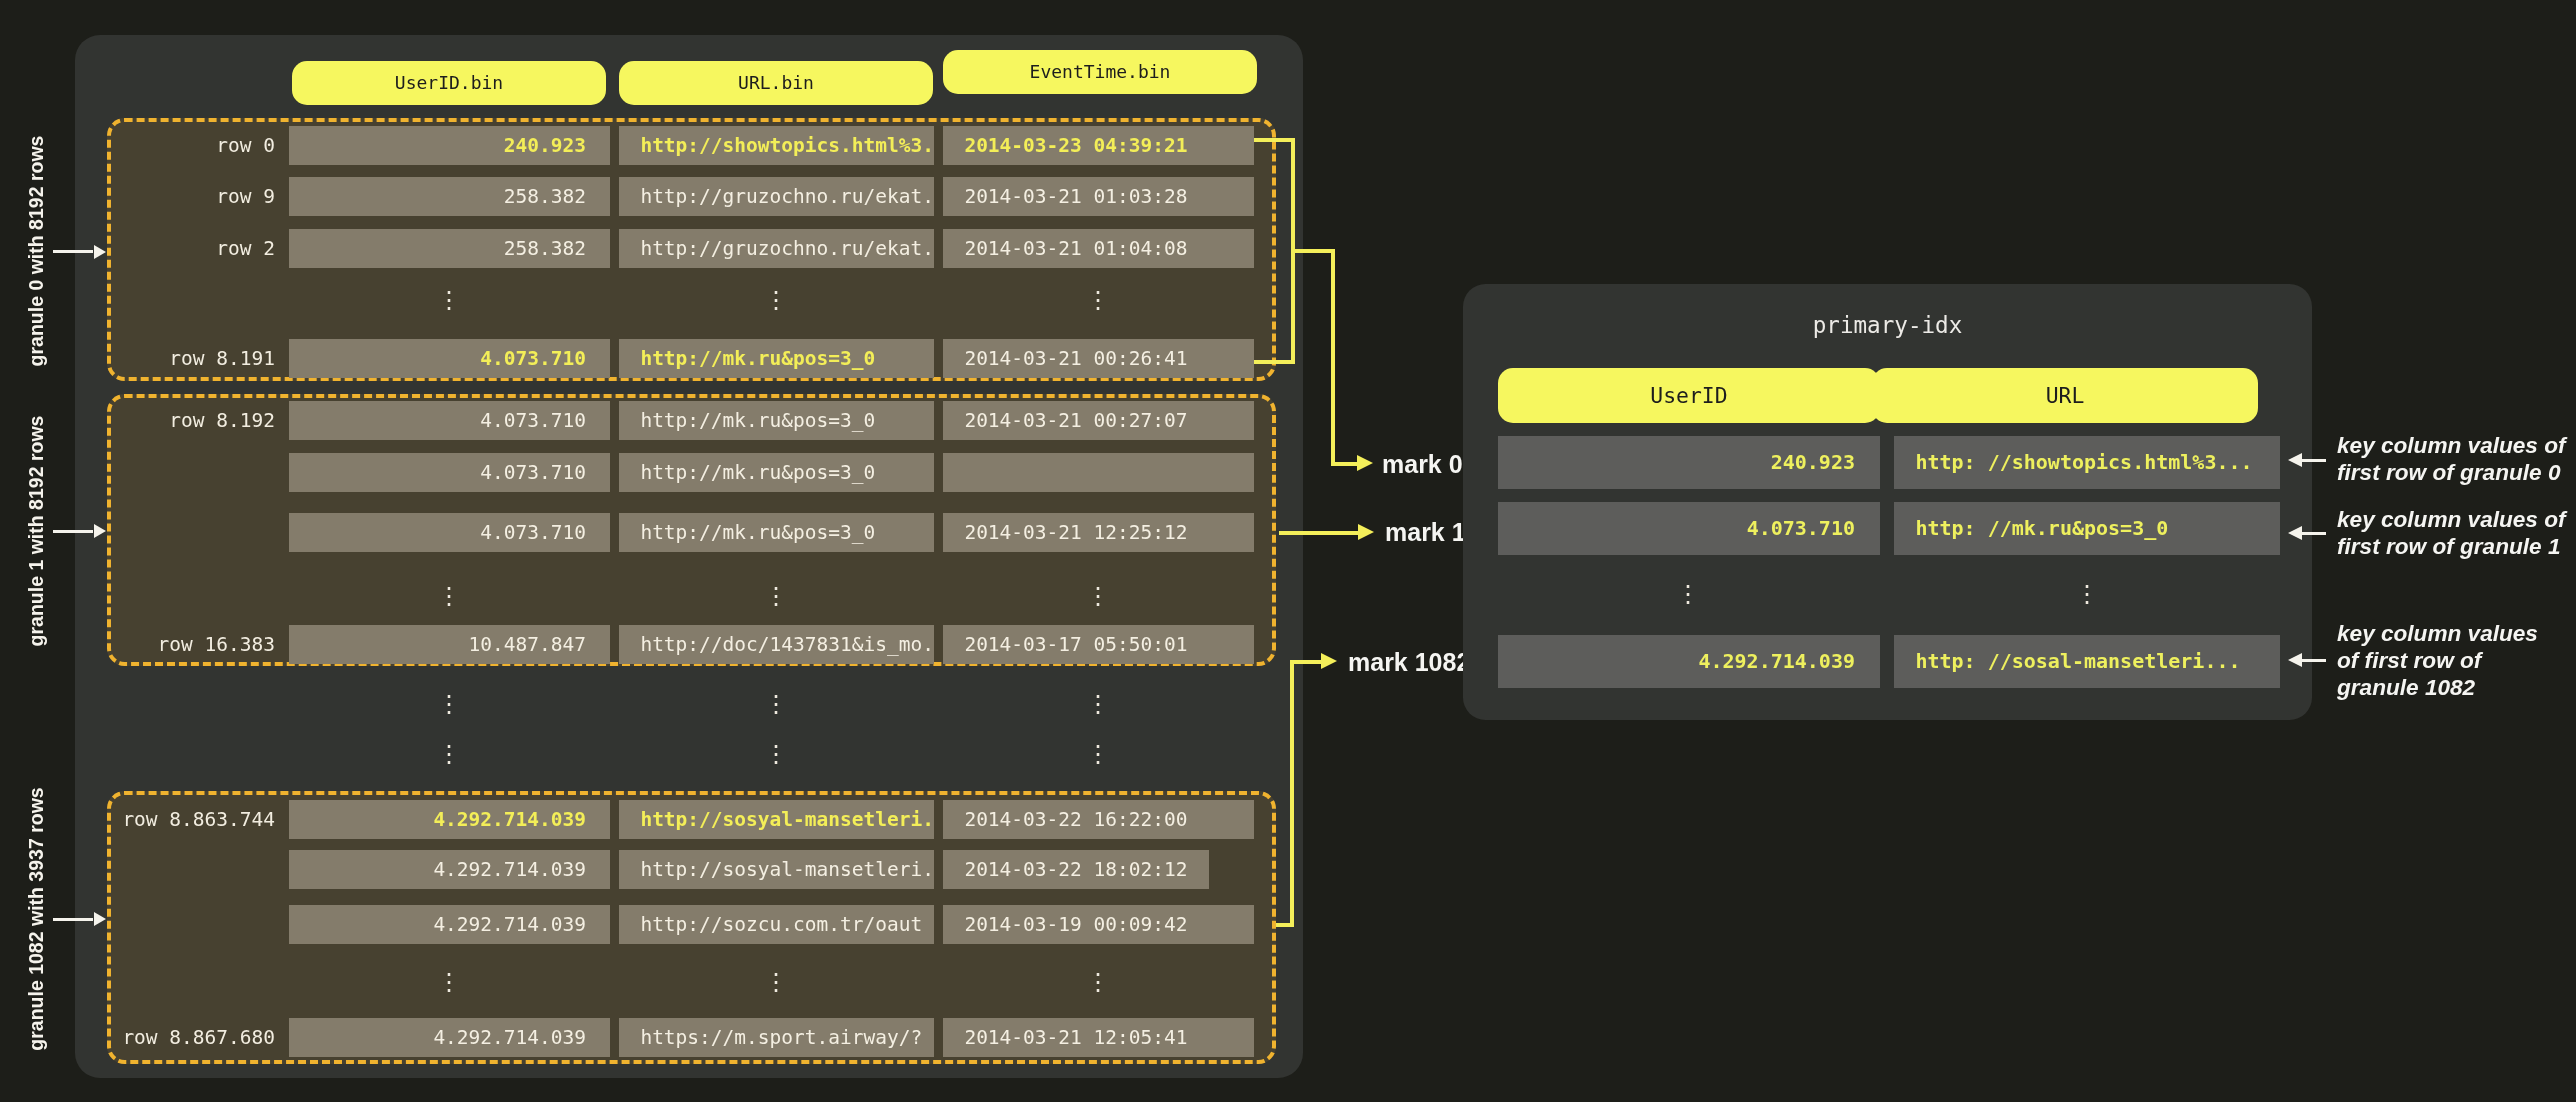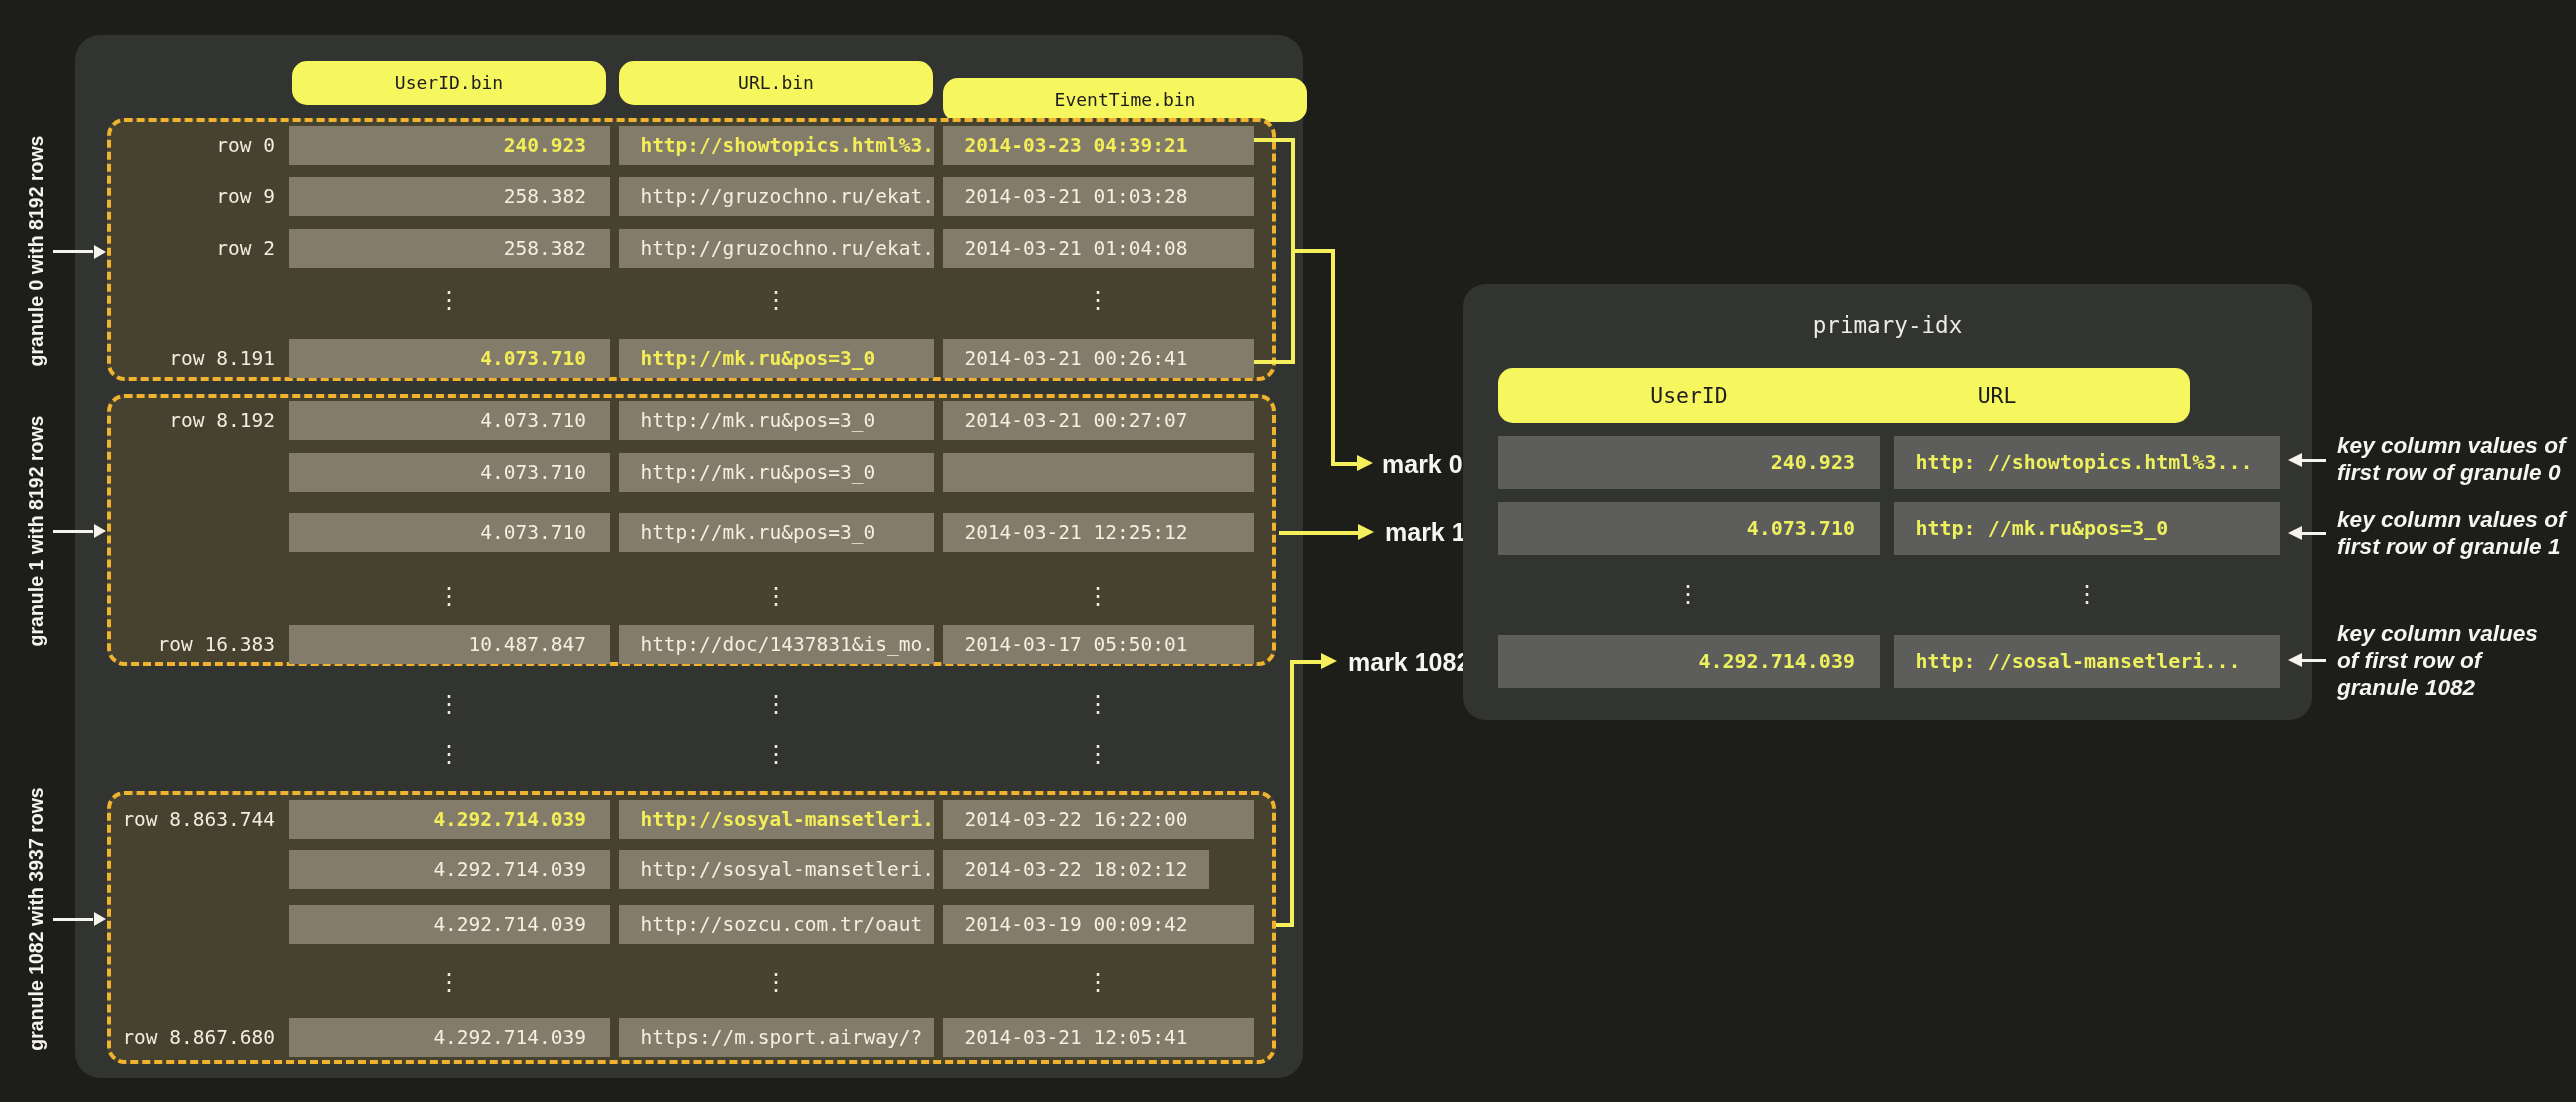--- a/index.html
+++ b/index.html
@@ -44,21 +44,21 @@
   .anno{position:absolute;left:2337px;font-size:22.6px;font-weight:700;line-height:27px;
         color:#f5f5f2;font-family:"Liberation Sans",sans-serif;white-space:nowrap;font-style:italic;}
 </style>
 </head>
 <body>
 
 <div class="panel" style="left:75px;top:35px;width:1228px;height:1043px;"></div>
 
 <div class="pill pill-l" style="left:292px;top:61px;width:314px;">UserID.bin</div>
 <div class="pill pill-l" style="left:619px;top:61px;width:314px;">URL.bin</div>
-<div class="pill pill-l" style="left:943px;top:78px;width:364px;border-radius:15px;">EventTime.bin</div>
+<div class="pill pill-l" style="left:943px;top:50px;width:314px;border-radius:15px;">EventTime.bin</div>
 
 <div class="granule" style="left:107px;top:118px;width:1169px;height:263px;"></div>
 
 <div class="granule" style="left:107px;top:394px;width:1169px;height:272px;"></div>
 
 <div class="granule" style="left:107px;top:791px;width:1169px;height:273px;"></div>
 
 <div class="rowlabel" style="left:80px;top:126px;">row 0</div>
 <div class="cell num hl" style="left:289px;top:126px;width:321px;">240.923</div>
 <div class="cell txt hl" style="left:619px;top:126px;width:315px;">http://showtopics.html%3...</div>
@@ -162,21 +162,21 @@
 <div class="yseg" style="left:1276px;top:923px;width:17.6px;height:3.8px;"></div>
 <div class="yseg" style="left:1290px;top:660px;width:3.8px;height:267px;"></div>
 <div class="yseg" style="left:1290px;top:660px;width:33px;height:3.8px;"></div>
 <div class="yhead" style="left:1321px;top:653px;"></div>
 <div class="marklabel" style="left:1348px;top:647px;">mark 1082</div>
 
 <div class="panel" style="left:1463px;top:284px;width:849px;height:436px;border-radius:22.6px;"></div>
 <div class="ptitle">primary-idx</div>
 
 <div class="pill pill-r" style="left:1498px;top:368px;width:382px;">UserID</div>
-<div class="pill pill-r" style="left:1804px;top:368px;width:386px;">URL</div>
+<div class="pill pill-r" style="left:1872px;top:368px;width:386px;">URL</div>
 
 <div class="rcell num" style="left:1498px;top:436px;width:382px;">240.923</div>
 <div class="rcell txt" style="left:1894px;top:436px;width:386px;">http: //showtopics.html%3...</div>
 
 <div class="rcell num" style="left:1498px;top:502px;width:382px;">4.073.710</div>
 <div class="rcell txt" style="left:1894px;top:502px;width:386px;">http: //mk.ru&amp;pos=3_0</div>
 
 <div class="vdots" style="left:1688px;top:594px;">⋮</div>
 <div class="vdots" style="left:2087px;top:594px;">⋮</div>
 

